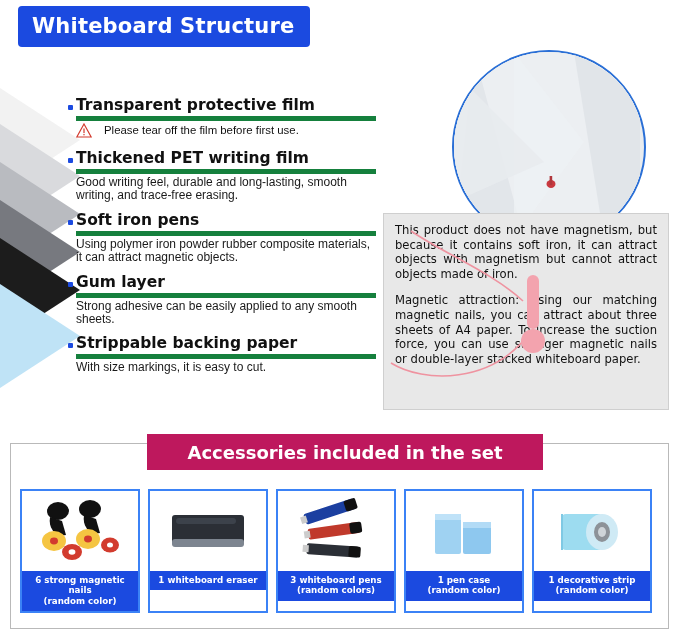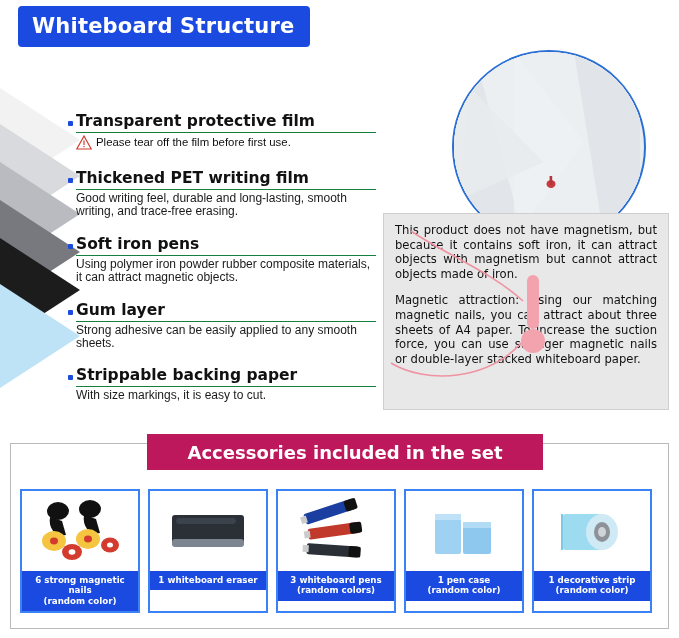--- a/index.html
+++ b/index.html
@@ -29,28 +29,28 @@
   .layers{position:absolute;left:0;top:88px;width:86px;height:310px;}
   .layers svg{display:block;}
 
   
   .features{position:absolute;left:76px;top:96px;width:300px;}
   .feat{margin-bottom:8px;position:relative;}
   .feat .bullet{
     position:absolute;left:-8px;top:9px;width:5px;height:5px;background:#1b4ae0;border-radius:1px;
   }
   .feat h3{
-    margin:16px 0 1px 0;font-size:15.5px;font-weight:bold;
-    border-bottom:1px solid #15803d;padding-bottom:2px;
+    margin:0 0 1px 0;font-size:15.5px;font-weight:bold;
+    border-bottom:5px solid #15803d;padding-bottom:2px;
     font-family:"DejaVu Sans", sans-serif;
   }
   .feat p{
     margin:2px 0 0 0;font-size:12px;line-height:13.4px;color:#1a1a1a;
   }
-  .warn-line{display:flex;align-items:flex-start;gap:4px;margin-top:2px;}
+  .warn-line{display:flex;align-items:flex-start;gap:12px;margin-top:2px;}
   .warn-ico{flex:0 0 auto;margin-top:0px;}
   .warn-line span{font-size:11.4px;line-height:14px;}
 
   
   .photo-circle{
     position:absolute;left:452px;top:50px;width:190px;height:190px;
     border-radius:50%;
     border:2px solid #2a6fd6;
     overflow:hidden;
     background:#e9ecef;

